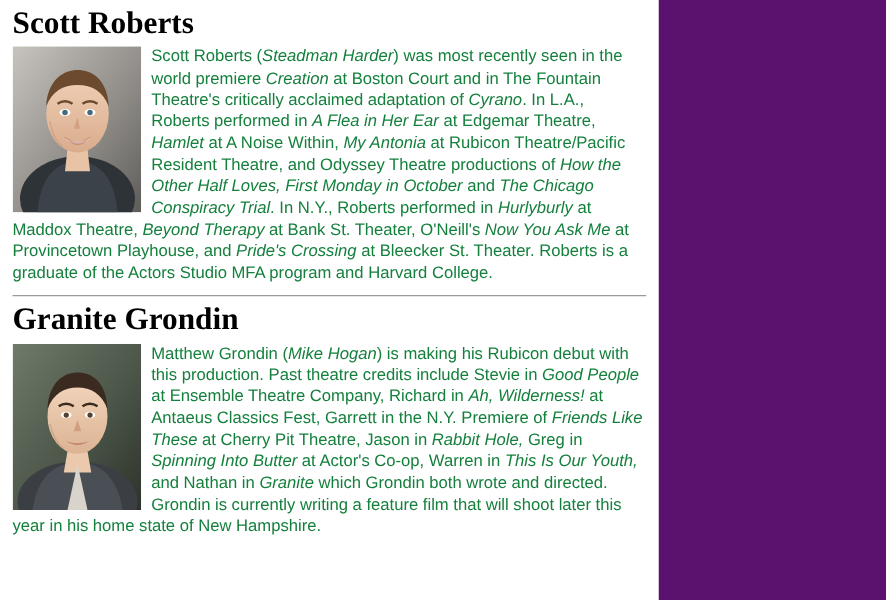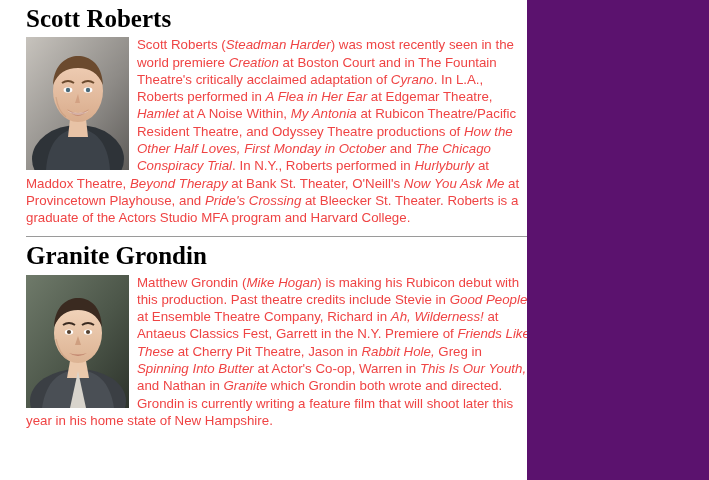--- a/index.html
+++ b/index.html
@@ -24,21 +24,21 @@
     position: absolute;
     top: 0;
     right: 0;
     width: 182px;
     height: 480px;
     background: #5b126e;
   }
   .content {
     position: absolute;
     top: 0;
-    left: 16px;
+    left: 0;
     width: 527px;
     height: 480px;
     box-sizing: border-box;
     padding: 4px 10px 0 10px;
     background: #ffffff;
     overflow: hidden;
   }
   .bio {
     position: relative;
   }
@@ -47,21 +47,21 @@
     font-weight: bold;
     font-size: 25px;
     color: #000000;
     margin: 2px 0 4px 0;
     line-height: 1.05;
     letter-spacing: 0px;
   }
   .bio-body {
     font-size: 13.3px;
     line-height: 1.30;
-    color: #ef4444;
+    color: #15803d;
     text-align: left;
   }
   .headshot {
     float: left;
     width: 103px;
     height: 133px;
     margin: 1px 8px 2px 0;
     border: 0;
     display: block;
     overflow: hidden;

